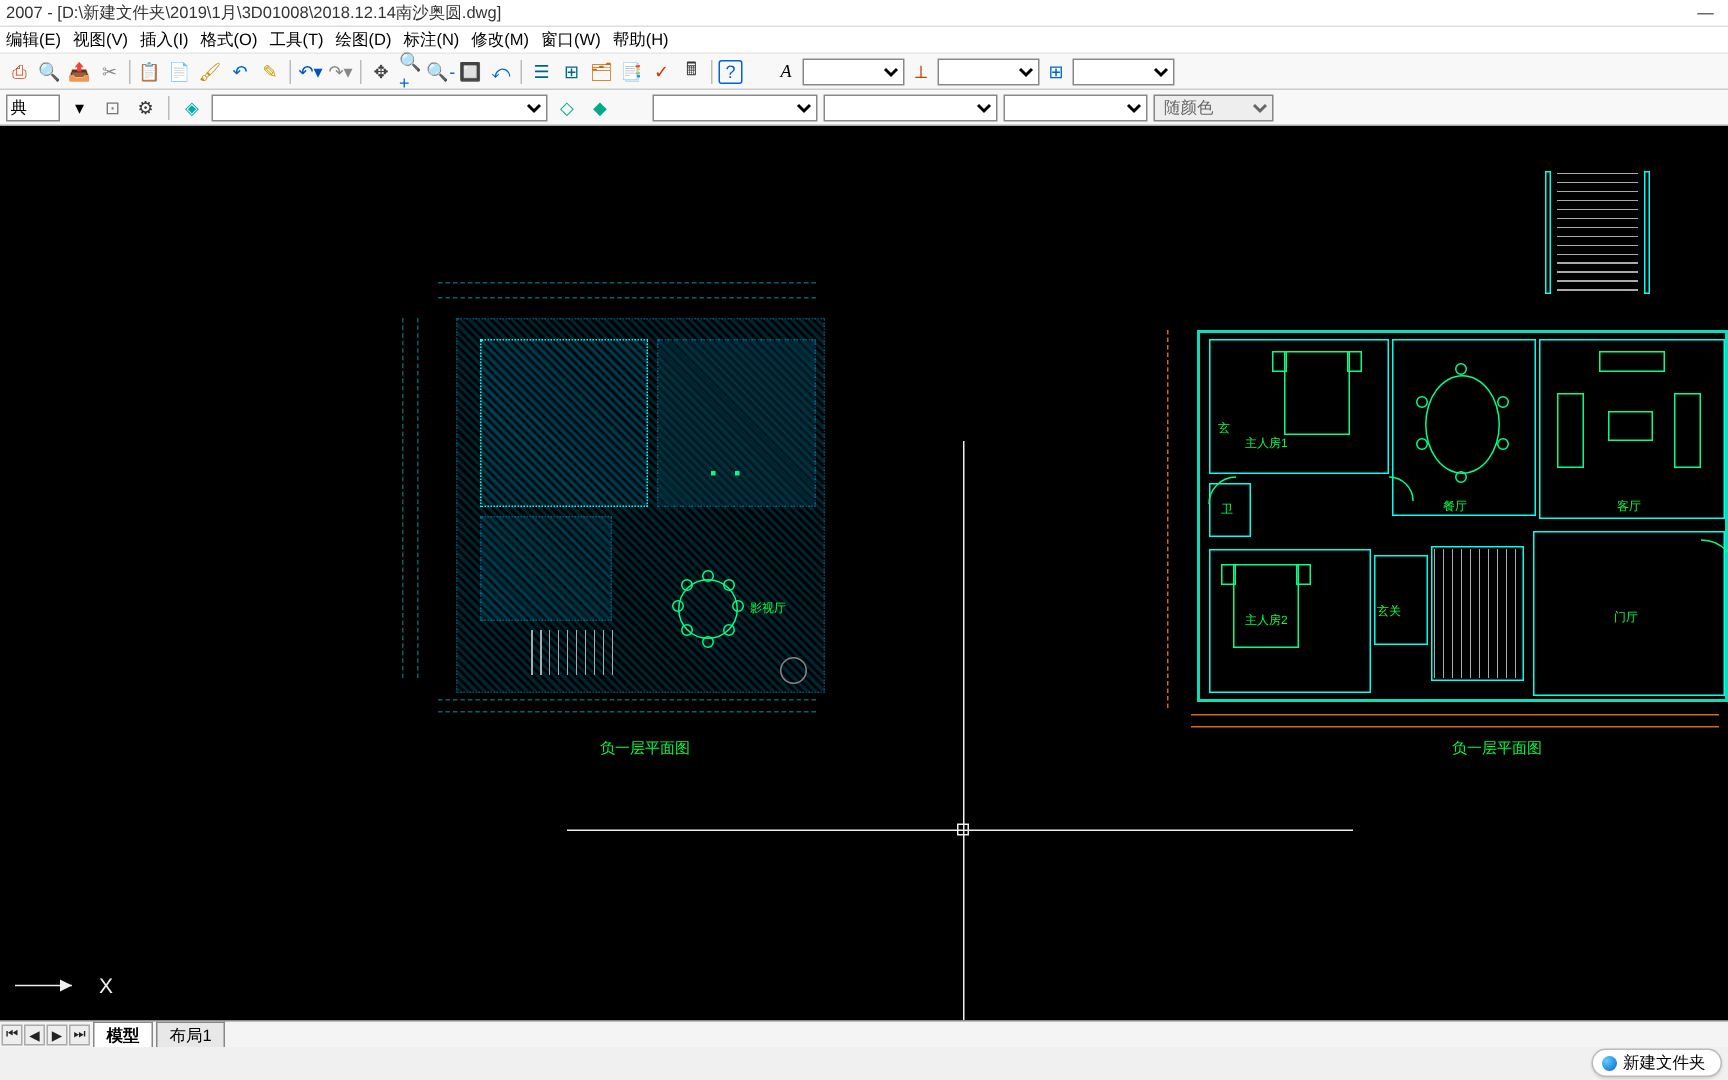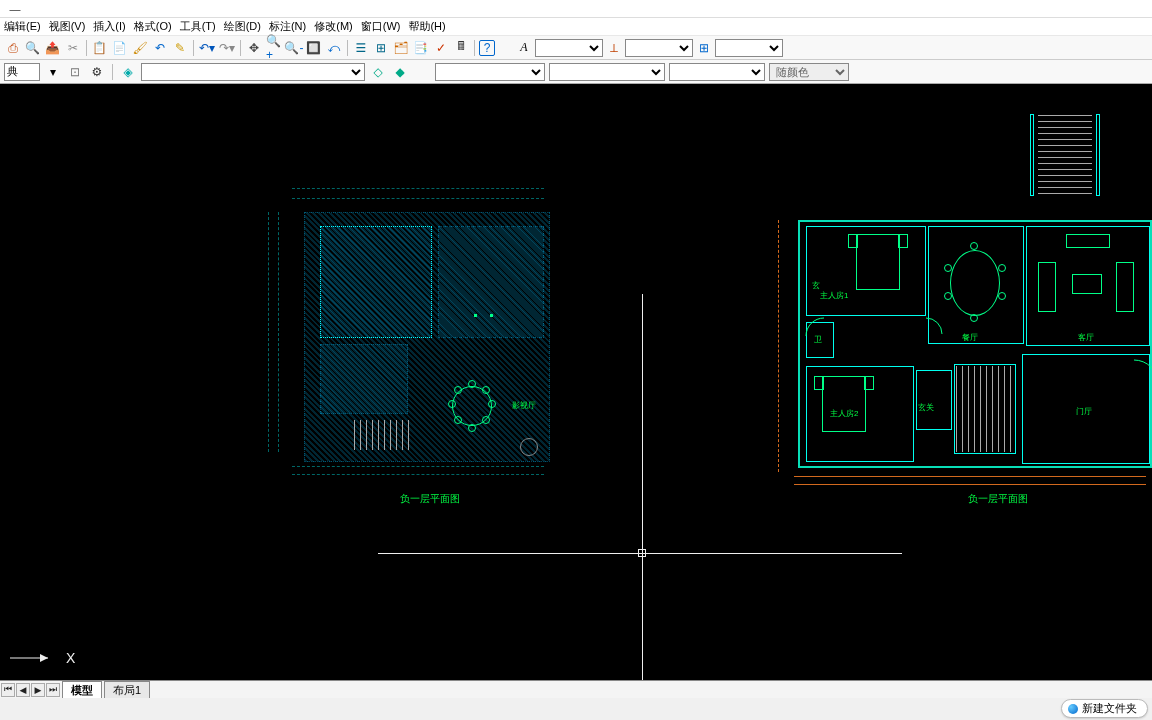--- a/index.html
+++ b/index.html
@@ -167,20 +167,21 @@
 .fp-circle {
   position:absolute; border:1px solid #0f8; border-radius:50%;
 }
 
 svg.plan-svg { position:absolute; left:0; top:0; }
 </style>
 </head>
 <body>
 
 <div class="titlebar">
+  <span class="title">2007 - [D:\新建文件夹\2019\1月\3D01008\2018.12.14南沙奥圆.dwg]</span>
   <span class="win-btn">—</span>
 </div>
 
 <div class="menubar">
   <span class="menu-item">编辑(E)</span>
   <span class="menu-item">视图(V)</span>
   <span class="menu-item">插入(I)</span>
   <span class="menu-item">格式(O)</span>
   <span class="menu-item">工具(T)</span>
   <span class="menu-item">绘图(D)</span>
@@ -266,21 +267,21 @@
 
     <div class="fp-circle" style="left:184px;top:198px;width:40px;height:40px;border-color:#0f8"></div>
     <div class="fp-chair" style="left:180px;top:212px"></div>
     <div class="fp-chair" style="left:220px;top:212px"></div>
     <div class="fp-chair" style="left:200px;top:192px"></div>
     <div class="fp-chair" style="left:200px;top:236px"></div>
     <div class="fp-chair" style="left:186px;top:198px"></div>
     <div class="fp-chair" style="left:214px;top:198px"></div>
     <div class="fp-chair" style="left:186px;top:228px"></div>
     <div class="fp-chair" style="left:214px;top:228px"></div>
-    <div class="fp-roomtext" style="left:244px;top:212px">影视厅</div>
+    <div class="fp-roomtext" style="left:232px;top:212px">影视厅</div>
 
     <div class="fp-stairs" style="left:86px;top:232px;width:56px;height:30px"></div>
 
     <div class="fp-circle" style="left:252px;top:250px;width:18px;height:18px;border-color:#888"></div>
 
     <div style="position:absolute;left:206px;top:126px;width:3px;height:3px;background:#0f8"></div>
     <div style="position:absolute;left:222px;top:126px;width:3px;height:3px;background:#0f8"></div>
   </div>
   <div class="plan-label left">负一层平面图</div>
 
@@ -293,21 +294,21 @@
     <div class="fp-stairs-h" style="left:260px;top:0px;width:54px;height:80px"></div>
     <div class="fp-wall" style="left:252px;top:0px;width:4px;height:82px"></div>
     <div class="fp-wall" style="left:318px;top:0px;width:4px;height:82px"></div>
 
     <div class="fp-wall2" style="left:20px;top:106px;width:354px;height:248px;border-width:2px"></div>
 
     <div class="fp-wall" style="left:28px;top:112px;width:120px;height:90px"></div>
     <div class="fp-furn" style="left:78px;top:120px;width:44px;height:56px"></div>
     <div class="fp-furn" style="left:70px;top:120px;width:10px;height:14px"></div>
     <div class="fp-furn" style="left:120px;top:120px;width:10px;height:14px"></div>
-    <div class="fp-roomtext" style="left:42px;top:176px">主人房1</div>
+    <div class="fp-roomtext" style="left:52px;top:176px">主人房1</div>
     <div class="fp-roomtext" style="left:34px;top:166px">玄</div>
 
     <div class="fp-wall" style="left:28px;top:208px;width:28px;height:36px"></div>
     <div class="fp-roomtext" style="left:36px;top:220px">卫</div>
 
     <div class="fp-wall" style="left:150px;top:112px;width:96px;height:118px"></div>
     <div class="fp-circle" style="left:172px;top:136px;width:50px;height:66px;border-radius:50%/50%"></div>
     <div class="fp-chair" style="left:166px;top:150px"></div>
     <div class="fp-chair" style="left:220px;top:150px"></div>
     <div class="fp-chair" style="left:166px;top:178px"></div>

